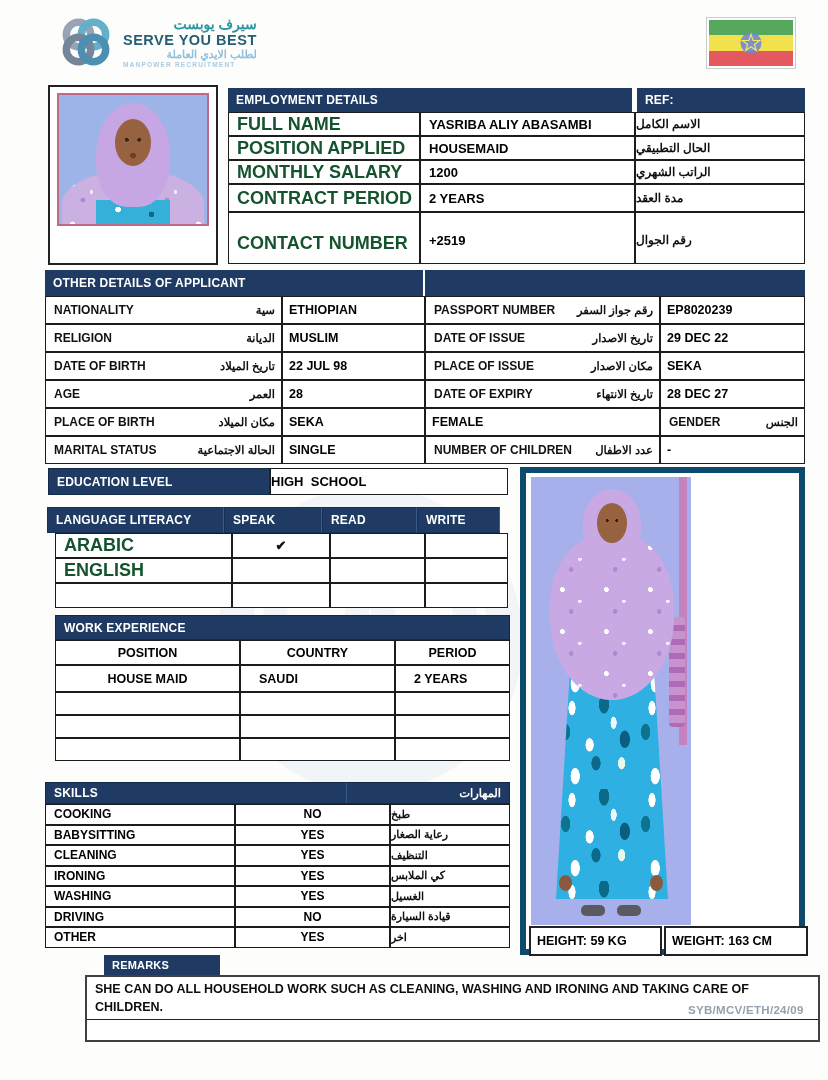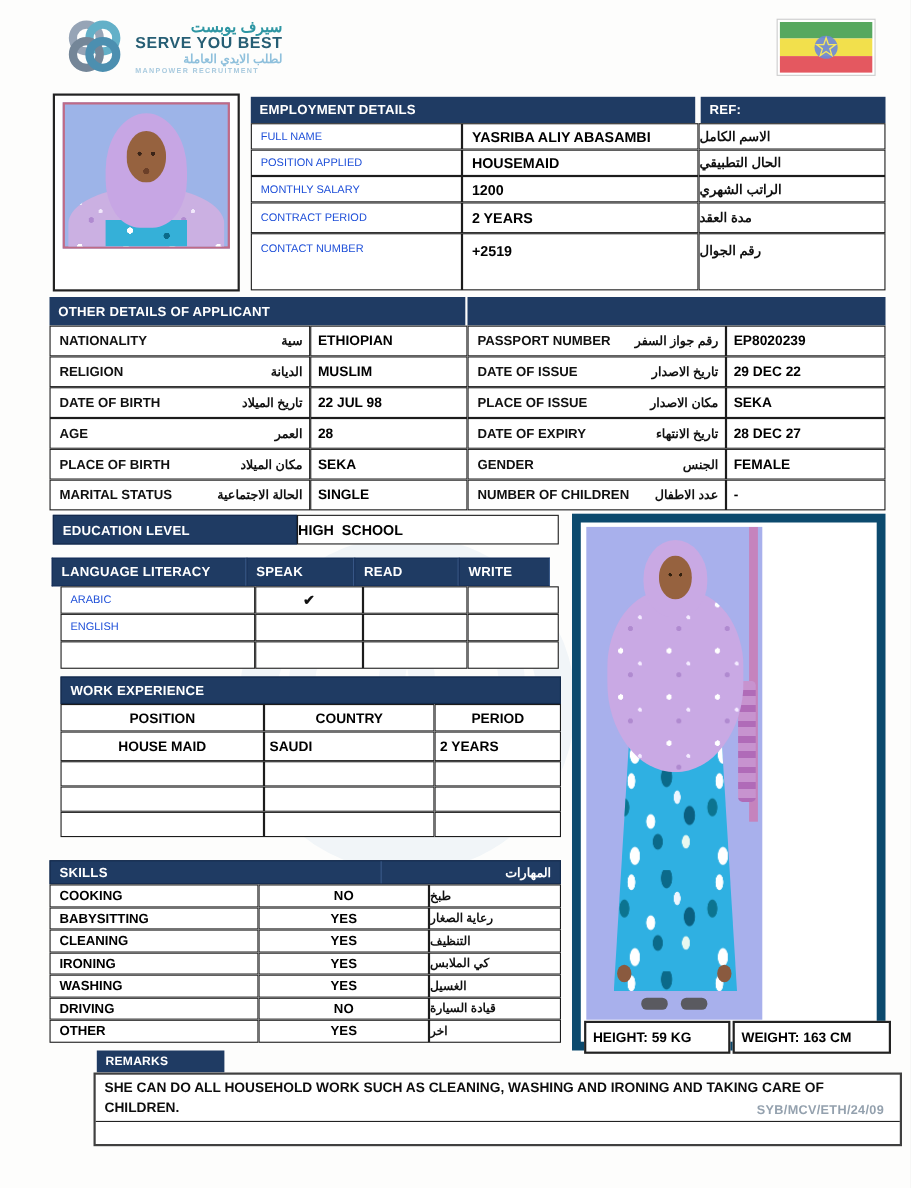--- a/index.html
+++ b/index.html
@@ -22,21 +22,21 @@
 
   
   .flag { position:absolute; left:706px; top:17px; width:90px; height:52px; border:1px solid #cccccc; background:#fff; padding:2px; }
   .flag-inner { position:relative; width:100%; height:100%; display:flex; flex-direction:column; }
   .flag-stripe { flex:1; }
   .flag-emblem { position:absolute; left:50%; top:50%; transform:translate(-50%,-50%); width:30px; height:30px; }
 
   
   .navy { background:#1f3b63; color:#ffffff; font-weight:bold; font-size:12px; display:flex; align-items:center; padding:0 8px; letter-spacing:.2px; }
   .cell { border:1px solid #1c1c1c; background:#fff; display:flex; align-items:center; overflow:hidden; }
-  .b-lbl { font-weight:normal; font-size:10px; color:#1d4ed8; padding-left:8px; }
+  .b-lbl { font-weight:bold; font-size:18px; color:#14532d; padding-left:8px; }
   .b-val { font-weight:bold; font-size:13px; color:#000; padding-left:8px; }
   .ar { direction:rtl; font-size:12px; font-weight:bold; color:#111; }
 
   
   .photo-box { position:absolute; left:48px; top:85px; width:170px; height:180px; border:2px solid #222; background:#fff; }
   .photo-small { position:absolute; left:7px; top:6px; width:152px; height:133px; background:#9db4e8; border:2px solid #c06a86; overflow:hidden; }
   .pp-shawl { position:absolute; left:50%; transform:translateX(-50%); bottom:-14px; width:142px; height:68px; border-radius:50% 50% 0 0;
     background: radial-gradient(circle 4px at 25% 35%, #ffffff 60%, transparent 65%),
                 radial-gradient(circle 3px at 70% 55%, #f1e8fb 60%, transparent 65%),
                 radial-gradient(circle 4px at 50% 75%, #b08ad0 60%, transparent 65%), #cbb0e2;
@@ -49,21 +49,21 @@
     background: radial-gradient(circle 2px at 33% 44%, #3a2418 90%, transparent),
                 radial-gradient(circle 2px at 67% 44%, #3a2418 90%, transparent),
                 radial-gradient(circle 3px at 50% 78%, #6b3f28 90%, transparent), #96623f; }
 
   
   .emp-head-a { position:absolute; left:228px; top:88px; width:404px; height:24px; }
   .emp-head-b { position:absolute; left:637px; top:88px; width:168px; height:24px; }
   .emp-grid { position:absolute; left:228px; top:112px; width:577px; display:grid;
     grid-template-columns:192px 215px 170px; grid-template-rows:24px 24px 24px 28px 52px; }
   .emp-grid .ar { justify-content:flex-end; padding-right:8px; }
-  .emp-grid .top { align-items:flex-start; padding-top:8px; }
+  .emp-grid .top { align-items:flex-start; padding-top:20px; }
 
   
   .od-head-a { position:absolute; left:45px; top:270px; width:378px; height:26px; }
   .od-head-b { position:absolute; left:425px; top:270px; width:380px; height:26px; }
   .od-grid { position:absolute; left:45px; top:296px; width:760px; display:grid;
     grid-template-columns:237px 143px 235px 145px; grid-auto-rows:28px; }
   .od-lbl { justify-content:space-between; padding:0 6px 0 8px; }
   .od-lbl .en { font-weight:bold; font-size:12px; color:#111; }
   .od-lbl .ar { font-size:11.5px; }
   .od-val { font-weight:bold; font-size:12.5px; color:#000; padding-left:6px; }
@@ -77,33 +77,33 @@
   .lang-head .navy { border:1px solid #16305a; border-right:1px solid #3a5a8a; font-size:12px; }
   .lang-grid { position:absolute; left:55px; top:533px; width:453px; display:grid; grid-template-columns:177px 98px 95px 83px; grid-auto-rows:25px; }
   .check { justify-content:center; font-size:13px; font-weight:bold; color:#111; }
 
   
   .we-head { position:absolute; left:55px; top:615px; width:455px; height:25px; border:1px solid #13294a; }
   .we-grid { position:absolute; left:55px; top:640px; width:455px; display:grid;
     grid-template-columns:185px 155px 115px; grid-template-rows:25px 27px 23px 23px 23px; }
   .we-grid .hd { justify-content:center; font-weight:bold; font-size:12.5px; }
   .we-grid .c1 { justify-content:center; font-weight:bold; font-size:12.5px; }
-  .we-grid .lft { padding-left:4px; font-weight:bold; font-size:12.5px; }
+  .we-grid .lft { padding-left:18px; font-weight:bold; font-size:12.5px; }
 
   
   .sk-head { position:absolute; left:45px; top:782px; width:465px; height:22px; justify-content:space-between; border:1px solid #13294a; }
   .sk-head .div { position:absolute; left:300px; top:0; width:1px; height:100%; background:#3a5a8a; }
   .sk-head .ar { color:#fff; font-size:11.5px; }
   .sk-grid { position:absolute; left:45px; top:804px; width:465px; display:grid; grid-template-columns:190px 155px 120px; grid-auto-rows:20.5px; }
   .sk-grid .sk { padding-left:8px; font-weight:bold; font-size:12px; }
   .sk-grid .vl { justify-content:center; font-weight:bold; font-size:12px; }
   .sk-grid .ar { justify-content:flex-end; padding-right:6px; font-size:11px; }
 
   
-  .big-box { position:absolute; left:520px; top:467px; width:285px; height:488px; border:8px solid #0c4a6e; background:#fff; }
+  .big-box { position:absolute; left:520px; top:467px; width:285px; height:488px; border:6px solid #0c4a6e; background:#fff; }
   .photo-big { position:absolute; left:5px; top:4px; width:160px; height:448px; background:#a8b0ec; overflow:hidden; }
   .fb-strip { position:absolute; left:148px; top:0; width:8px; height:268px; background:#c583bd; }
   .fb-blob { position:absolute; left:138px; top:140px; width:16px; height:110px; background:repeating-linear-gradient(180deg,#c793cf 0 8px,#b06bb8 8px 14px); border-radius:4px; }
   .fb-dress { position:absolute; left:25px; top:128px; width:112px; height:294px; clip-path:polygon(16% 0, 84% 0, 100% 100%, 0 100%);
     background: radial-gradient(ellipse 7px 14px at 20% 12%, #ffffff 48%, transparent 54%),
                 radial-gradient(ellipse 6px 12px at 72% 28%, #eef6ff 48%, transparent 54%),
                 radial-gradient(ellipse 8px 13px at 42% 52%, #ffffff 48%, transparent 54%),
                 radial-gradient(ellipse 7px 12px at 82% 72%, #e8f8f0 48%, transparent 54%),
                 radial-gradient(ellipse 9px 16px at 24% 86%, #ffffff 48%, transparent 54%),
                 radial-gradient(ellipse 10px 18px at 60% 8%, #0b6a8a 48%, transparent 54%),
@@ -118,21 +118,21 @@
     background-size:44px 42px; }
   .fb-head { position:absolute; left:52px; top:12px; width:58px; height:70px; border-radius:50% 50% 46% 46%; background:#c9a9e4; }
   .fb-face { position:absolute; left:66px; top:26px; width:30px; height:40px; border-radius:50%;
     background: radial-gradient(circle 1.6px at 34% 44%, #33210f 90%, transparent),
                 radial-gradient(circle 1.6px at 66% 44%, #33210f 90%, transparent), #96623f; }
   .fb-hand { position:absolute; width:13px; height:16px; border-radius:50%; background:#8a5a3f; top:398px; }
   .fb-feet { position:absolute; width:24px; height:11px; border-radius:5px; background:#5a5a60; top:428px; }
   .hw-cell { position:absolute; top:453px; height:30px; border:2px solid #222; background:#fff; display:flex; align-items:center; padding-left:6px; font-weight:bold; font-size:12.5px; }
 
   
-  .rm-tab { position:absolute; left:88px; top:955px; width:116px; height:20px; font-size:11px; }
+  .rm-tab { position:absolute; left:104px; top:955px; width:116px; height:20px; font-size:11px; }
   .rm-box { position:absolute; left:85px; top:975px; width:735px; border:2px solid #404040; background:#fff; }
   .rm-text { min-height:42px; border-bottom:1.5px solid #222; padding:3px 8px; font-weight:bold; font-size:12.5px; line-height:1.45; color:#0d0d0d; }
   .rm-empty { height:20px; }
   .doc-code { position:absolute; left:688px; top:1004px; color:#94a1ae; font-size:11.5px; font-weight:bold; letter-spacing:.3px; }
 </style>
 </head>
 <body>
 
 <div class="page">
 
@@ -246,25 +246,25 @@
     <div class="cell od-lbl">
         <span class="en">DATE OF EXPIRY</span>
         <span class="ar">تاريخ الانتهاء</span>
       </div>
     <div class="cell od-val">28 DEC 27</div>
     <div class="cell od-lbl">
         <span class="en">PLACE OF BIRTH</span>
         <span class="ar">مكان الميلاد</span>
       </div>
     <div class="cell od-val">SEKA</div>
+    <div class="cell od-val">FEMALE</div>
     <div class="cell od-lbl">
         <span class="en">GENDER</span>
         <span class="ar">الجنس</span>
       </div>
-    <div class="cell od-val">FEMALE</div>
     <div class="cell od-lbl">
         <span class="en">MARITAL STATUS</span>
         <span class="ar">الحالة الاجتماعية</span>
       </div>
     <div class="cell od-val">SINGLE</div>
     <div class="cell od-lbl">
         <span class="en">NUMBER OF CHILDREN</span>
         <span class="ar">عدد الاطفال</span>
       </div>
     <div class="cell od-val">-</div>

